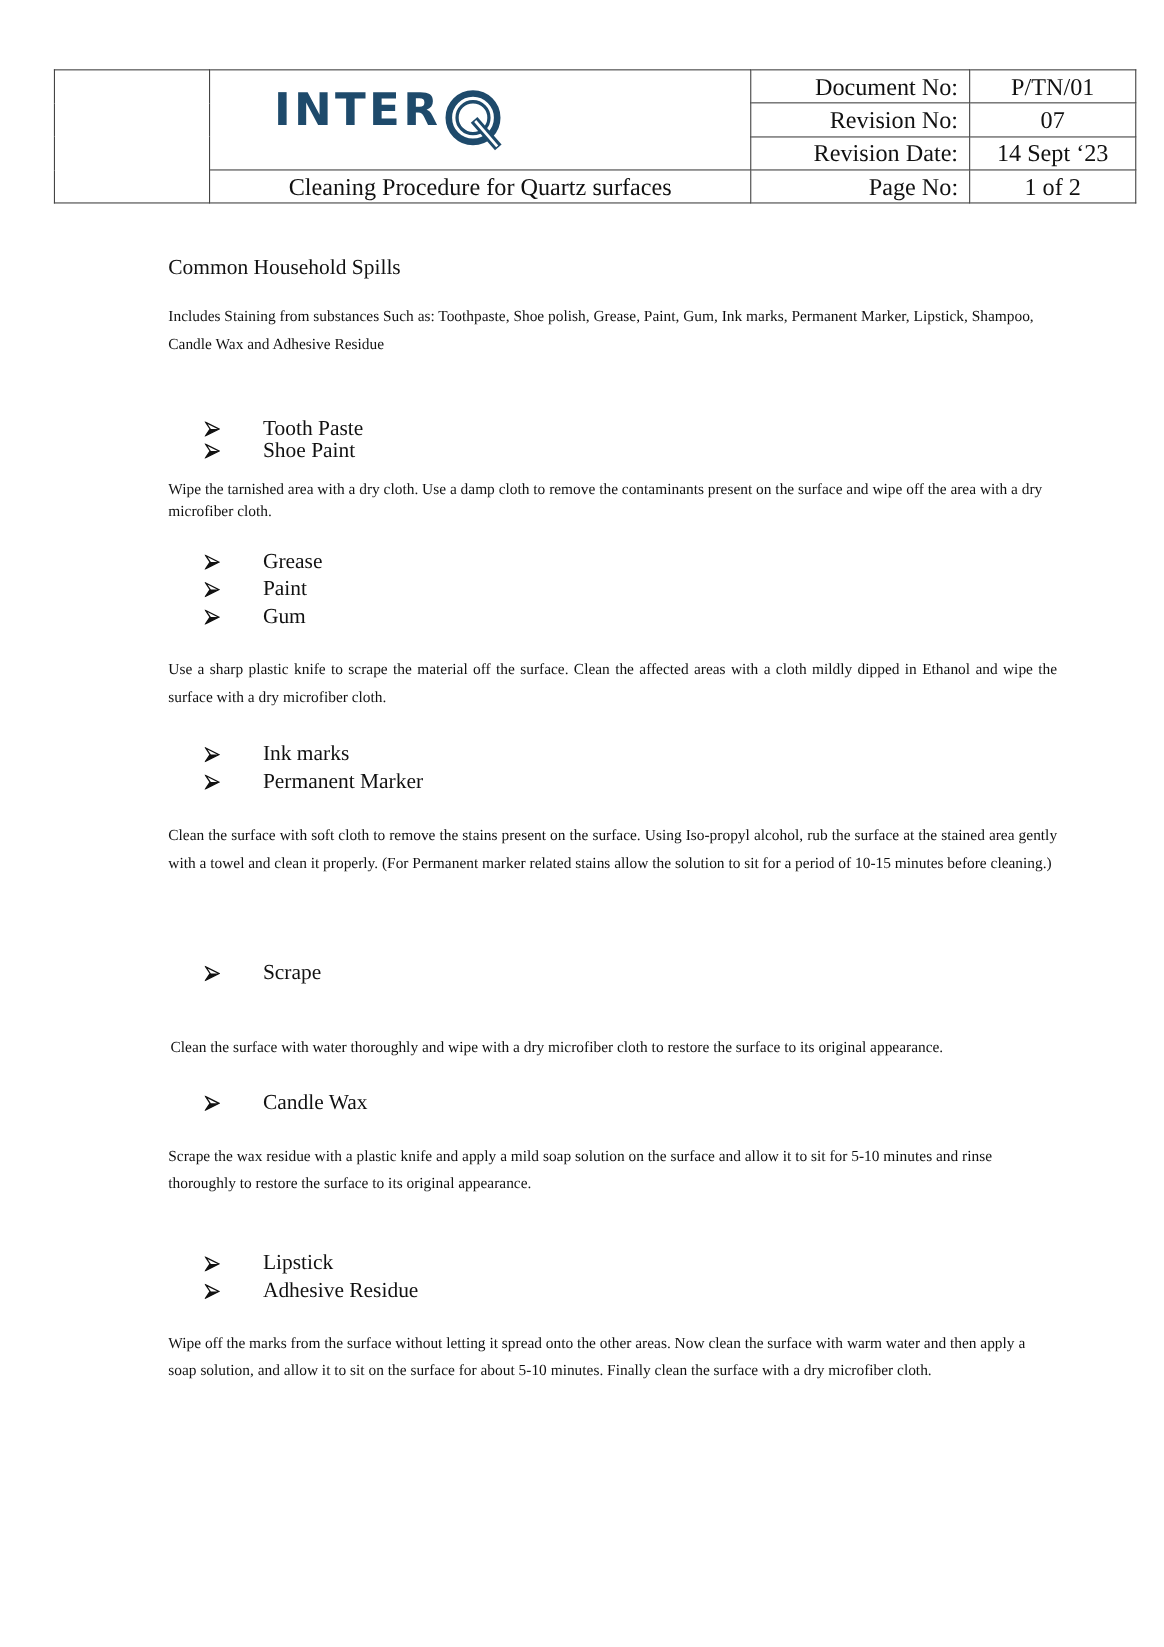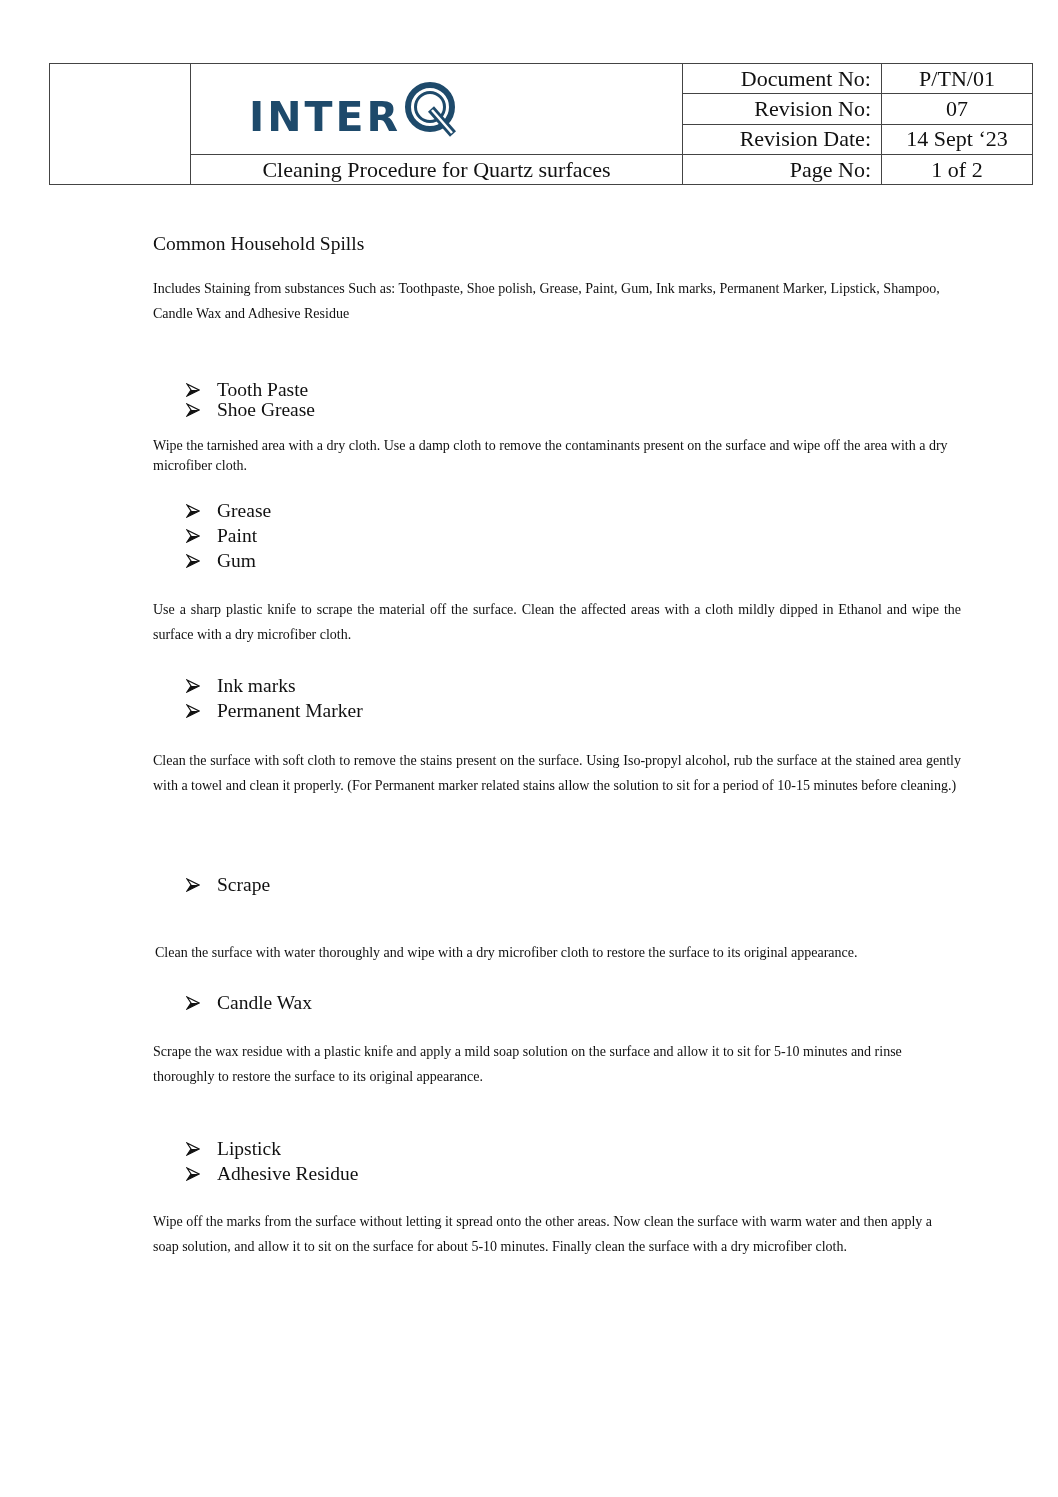--- a/index.html
+++ b/index.html
@@ -6,28 +6,28 @@
   body { width: 1058px; height: 1497px; position: relative; overflow: hidden;
          font-family: "Liberation Serif", serif; color: #111; }
   .hdr { position: absolute; left: 49px; top: 63px; width: 984px; height: 121px;
          border-collapse: collapse; }
   .hdr td { border: 1.4px solid #444; padding: 0; font-size: 22px; line-height: 28px; }
   .c0 { width: 140px; }
   .lbl { width: 188px; text-align: right; padding-right: 10px !important; }
   .val { width: 150px; text-align: center; margin-top: 16px; }
   .logo-cell { vertical-align: middle; padding-left: 28px !important; height: 90px; }
   .title-cell { text-align: center; }
-  .logo { display: flex; align-items: flex-end; gap: 2px; margin-left: 30px; }
+  .logo { display: flex; align-items: flex-start; gap: 2px; margin-left: 30px; }
   .logo-text { font-family: "DejaVu Sans", sans-serif; font-weight: bold; font-size: 41px;
                color: #1e4a6b; letter-spacing: 3px; line-height: 1; }
   .h { position: absolute; left: 153px; top: 233px; font-weight: normal; font-size: 19.5px; }
   .p { position: absolute; left: 153px; width: 808px; font-size: 14px; line-height: 24.5px; margin: 0; }
   .just { text-align: justify; text-align-last: left; }
   .bl { position: absolute; left: 186px; font-size: 19.5px; line-height: 25px; margin: 0; padding: 0; list-style: none; }
-  .bl li { display: flex; align-items: center; }
+  .bl li { display: flex; align-items: center; gap: 22px; }
   .arrow { width: 31px; display: inline-flex; align-items: center; }
 </style>
 </head>
 <body>
 
 <table class="hdr">
   <tbody>
       <tr style="height:30px">
     <td class="c0" rowspan="4"></td>
     <td class="logo-cell" rowspan="3">
@@ -73,21 +73,21 @@
       </span>
       <span>Tooth Paste</span>
     </li>
   <li style="margin-top:-5px">
       <span class="arrow">
         <svg width="14" height="14" viewBox="0 0 14 14">
           <path d="M1 1 L13 7 L1 13 L5 7 Z" fill="#fff" stroke="#111" stroke-width="1.2"></path>
           <path d="M1 13 L13 7 L5 7 Z" fill="#111"></path>
         </svg>
       </span>
-      <span>Shoe Grease</span>
+      <span>Shoe Paint</span>
     </li>
 </ul>
 <p class="p" style="top:436px;line-height:20px">Wipe the tarnished area with a dry cloth. Use a damp cloth to remove the contaminants present on the surface and wipe off the area with a dry microfiber cloth.</p>
 
 <ul class="bl" style="top:498px">
   <li>
       <span class="arrow">
         <svg width="14" height="14" viewBox="0 0 14 14">
           <path d="M1 1 L13 7 L1 13 L5 7 Z" fill="#fff" stroke="#111" stroke-width="1.2"></path>
           <path d="M1 13 L13 7 L5 7 Z" fill="#111"></path>

